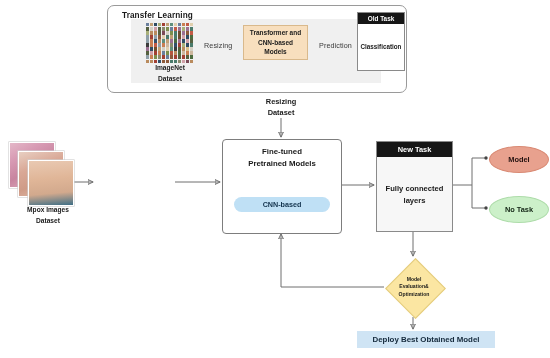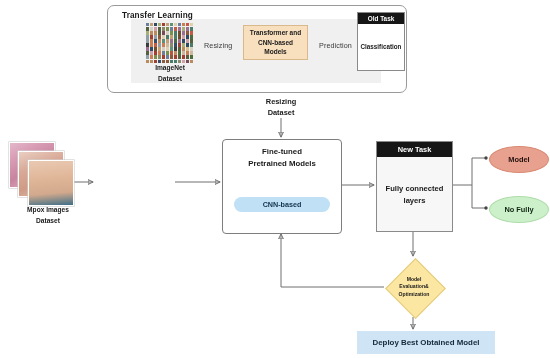--- a/index.html
+++ b/index.html
@@ -91,21 +91,21 @@
   .oval.nompox{left:489px;top:196px;background:#ccf0c9;border:1px solid #aedcaa;color:#122414;}
 
   
   .diamond-wrap{left:385px;top:258px;width:58px;height:58px;}
   .diamond-shape{position:absolute;left:0;top:0;width:41px;height:41px;margin:8.5px;
         background:#fbe6a2;border:1px solid #e4cc7e;transform:rotate(45deg);}
   .diamond-txt{position:absolute;left:0;top:0;width:58px;height:58px;
         font-size:5.1px;font-weight:bold;line-height:7.6px;}
 
   
-  .deploy{left:357px;top:331px;width:138px;height:23px;background:#cfe4f4;
+  .deploy{left:357px;top:331px;width:138px;height:17px;background:#cfe4f4;
           font-size:7.9px;font-weight:bold;color:#14293b;}
 
   svg.wires{position:absolute;left:0;top:0;width:550px;height:358px;overflow:visible;}
   svg.wires line,svg.wires path{stroke:#6f6f6f;stroke-width:1;fill:none;}
 </style>
 </head>
 <body>
 
 <div id="stage">
 
@@ -319,21 +319,21 @@
     <div class="ctr newtask-hdr">New Task</div>
     <div class="ctr newtask-body">
       <div>
         <div>Fully connected</div>
         <div>layers</div>
       </div>
     </div>
   </div>
 
   <div class="abs oval mpox ctr">Model</div>
-  <div class="abs oval nompox ctr">No Fully</div>
+  <div class="abs oval nompox ctr">No Task</div>
 
   <div class="abs diamond-wrap">
     <div class="diamond-shape"></div>
     <div class="diamond-txt ctr">
       <div>
         <div>Model</div>
         <div>Evaluation&amp;</div>
         <div>Optimization</div>
       </div>
     </div>

